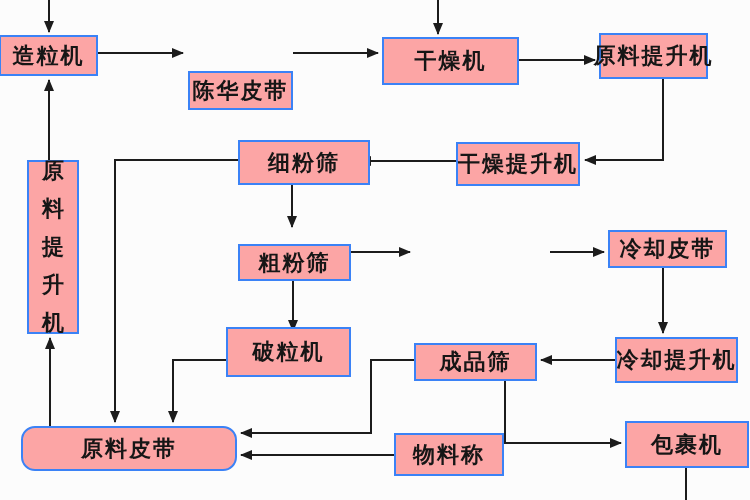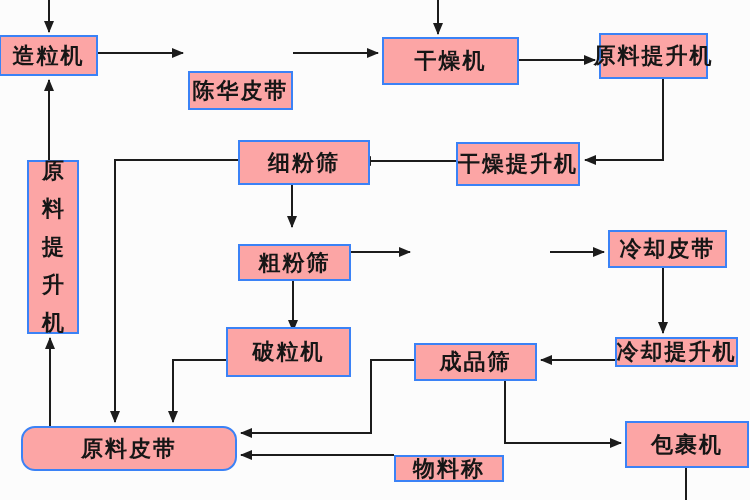--- a/index.html
+++ b/index.html
@@ -34,23 +34,23 @@
   #n-dryer             { left:382px; top:37px;  width:137px; height:48px; }
   #n-dryer-belt        { left:599px; top:33px;  width:109px; height:46px; }
   #n-fine-sieve        { left:238px; top:140px; width:132px; height:45px; }
   #n-dryer-elevator    { left:456px; top:142px; width:124px; height:44px; }
   #n-coarse-sieve      { left:238px; top:244px; width:113px; height:37px; }
   #n-cooler            { left:414px; top:231px; width:136px; height:44px; }
   #n-cooling-belt      { left:608px; top:230px; width:119px; height:38px; }
   #n-raw-elevator      { left:27px;  top:160px; width:52px;  height:174px; }
   #n-crusher           { left:226px; top:327px; width:125px; height:50px; }
   #n-product-sieve     { left:414px; top:343px; width:123px; height:38px; }
-  #n-cooling-elevator  { left:615px; top:337px; width:123px; height:30px; }
+  #n-cooling-elevator  { left:615px; top:337px; width:123px; height:46px; }
   #n-raw-belt          { left:21px;  top:426px; width:216px; height:45px;border-radius:14px; }
-  #n-material-scale    { left:394px; top:455px; width:110px; height:27px; }
+  #n-material-scale    { left:394px; top:433px; width:110px; height:43px; }
   #n-wrapper           { left:625px; top:421px; width:124px; height:47px; }
   .edge { fill:none; stroke:#1c1c1c; stroke-width:2; }
 </style>
 </head>
 <body>
 
 <div class="canvas">
 
   <svg class="edges" viewBox="0 0 750 500" xmlns="http://www.w3.org/2000/svg">
     <defs>

